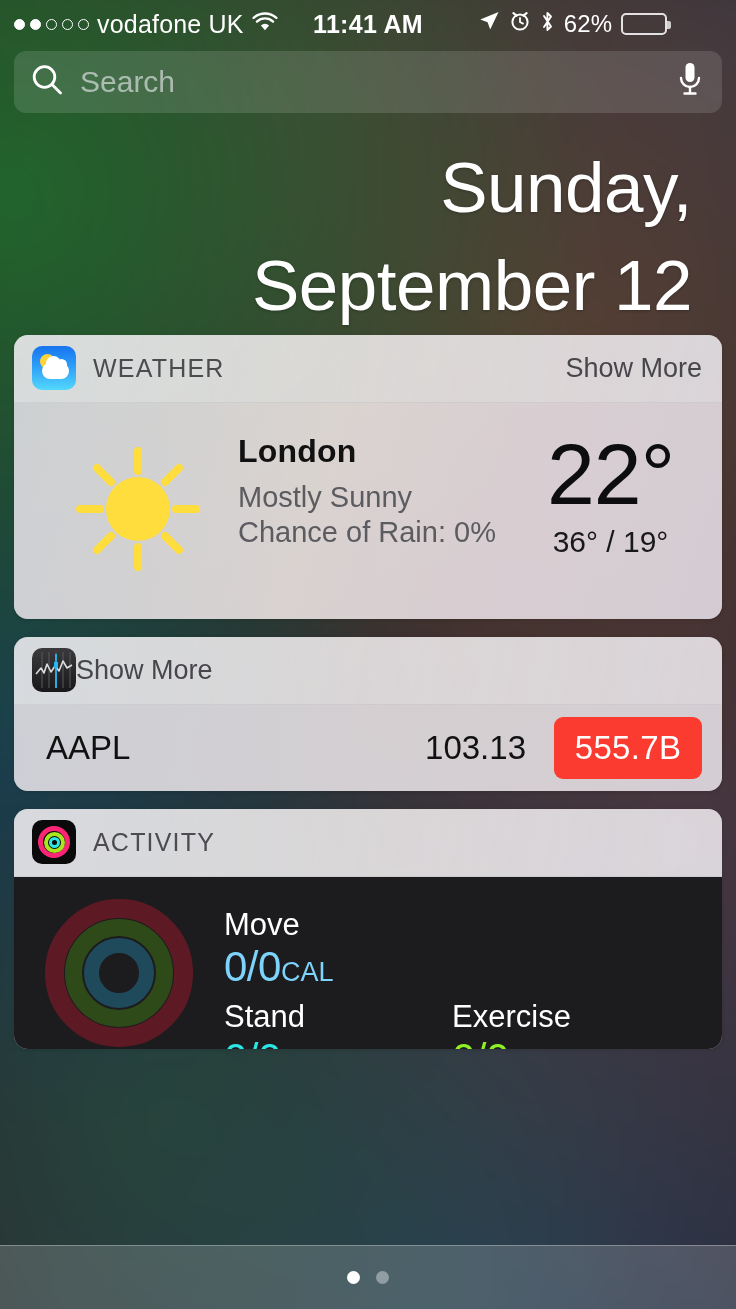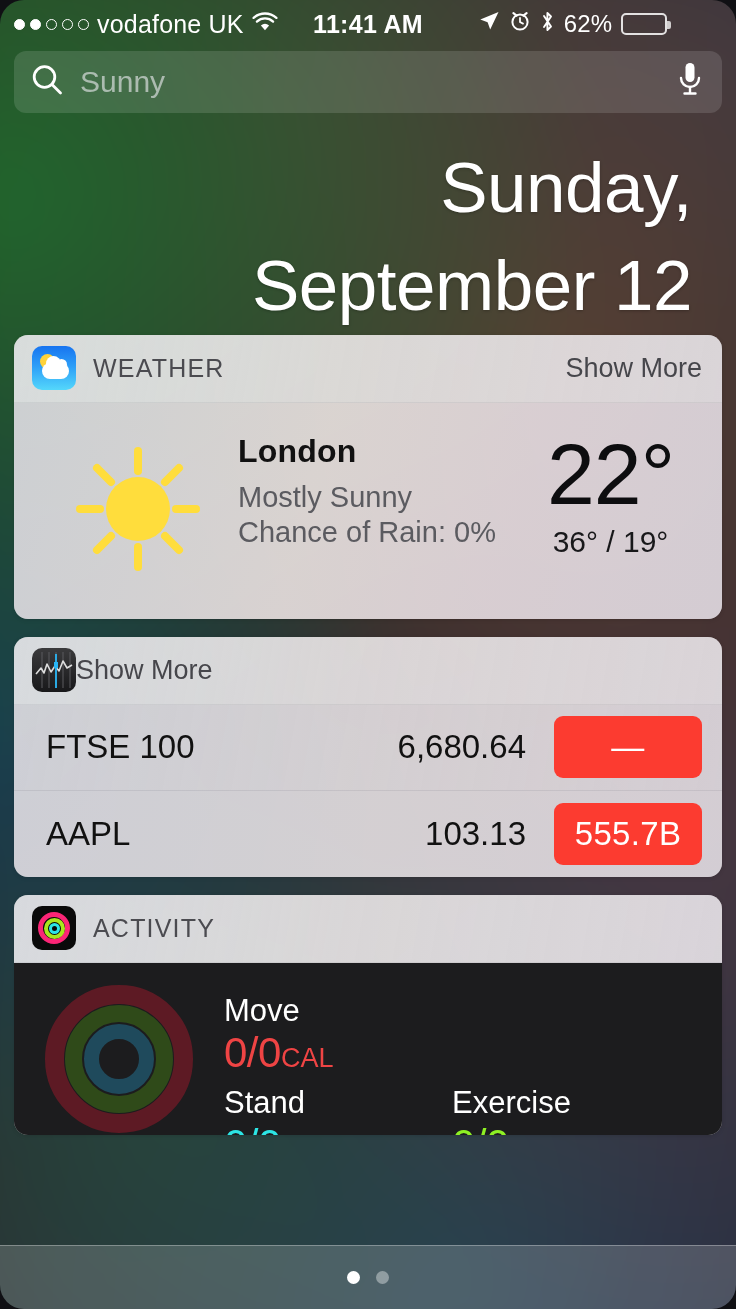--- a/index.html
+++ b/index.html
@@ -7,21 +7,20 @@
     width: 736px; height: 1309px;
     font-family: "Liberation Sans", sans-serif;
     overflow: hidden;
     background: #101014;
   }
 
   #screen {
     position: relative;
     width: 736px; height: 1309px;
     overflow: hidden;
-    border-radius: 24px;
   }
 
   
   #wallpaper {
     position: absolute; inset: -60px;
     background:
       radial-gradient(circle at 8% 18%, rgba(30,110,45,0.85) 0%, rgba(30,110,45,0) 42%),
       radial-gradient(circle at 3% 55%, rgba(22,70,95,0.75) 0%, rgba(22,70,95,0) 38%),
       radial-gradient(circle at 42% 12%, rgba(95,70,60,0.55) 0%, rgba(95,70,60,0) 45%),
       radial-gradient(circle at 72% 30%, rgba(120,80,45,0.5) 0%, rgba(120,80,45,0) 40%),
@@ -277,21 +276,21 @@
     </div>
   </div>
 
   <div id="search-bar">
     <span>
       <svg width="34" height="34" viewBox="0 0 34 34">
         <circle cx="14.5" cy="14" r="10.3" stroke="#fff" stroke-width="2.8" fill="none"></circle>
         <path d="M22 21.5 L30.5 30" stroke="#fff" stroke-width="2.8" stroke-linecap="round"></path>
       </svg>
     </span>
-    <span class="placeholder">Sunny</span>
+    <span class="placeholder">Search</span>
     <span>
       <svg width="28" height="38" viewBox="0 0 28 38">
         <rect x="9.5" y="2" width="9" height="19" rx="4.5" fill="#fff"></rect>
         <path d="M5 17 a9 9 0 0 0 18 0" stroke="#fff" stroke-width="2.4" fill="none" stroke-linecap="round"></path>
         <path d="M14 26 V32 M8.5 32.5 H19.5" stroke="#fff" stroke-width="2.4" stroke-linecap="round"></path>
       </svg>
     </span>
   </div>
 
   <div id="date-block">
@@ -345,25 +344,20 @@
           </g>
           <path d="M4 26 L9 20 L12 25 L15 16 L19 24 L23 18 L27 23 L31 13 L35 20 L40 17" stroke="#dcdcdc" stroke-width="1.6" fill="none" stroke-linejoin="round"></path>
           <path d="M24 6 V40" stroke="#29b6f6" stroke-width="1.8"></path>
           <rect x="22" y="14" width="4" height="6" fill="#29b6f6"></rect>
         </svg>
       </span>
       <span class="show-more">Show More</span>
     </div>
 
     <div class="stock-row">
-      <span class="sym">FTSE 100</span>
-      <span class="price">6,680.64</span>
-      <span class="stock-badge" style="background: rgb(252, 59, 48);">—</span>
-    </div>
-    <div class="stock-row">
       <span class="sym">AAPL</span>
       <span class="price">103.13</span>
       <span class="stock-badge" style="background: rgb(252, 59, 48);">555.7B</span>
     </div>
   </div>
 
   <div class="widget" style="margin-bottom:0;">
     <div class="widget-head">
       <span class="app-icon icon-activity">
         <span class="ring r1"></span>
@@ -373,21 +367,21 @@
       <span class="title">ACTIVITY</span>
     </div>
     <div class="activity-body">
       <div class="act-rings">
         <span class="ar ar1"></span>
         <span class="ar ar2"></span>
         <span class="ar ar3"></span>
       </div>
       <div class="act-stats">
         <div class="act-label">Move</div>
-        <div class="act-value move-val" style="color: #ef4444;"><span>0/0</span><span class="unit">CAL</span></div>
+        <div class="act-value move-val" style="color: #7dd3fc;"><span>0/0</span><span class="unit">CAL</span></div>
         <div class="act-row2">
           <div class="act-col">
             <div class="act-label">Stand</div>
             <div class="act-value stand-val" style="color: rgb(44, 229, 229);"><span>0/0</span></div>
           </div>
           <div class="act-col">
             <div class="act-label">Exercise</div>
             <div class="act-value ex-val" style="color: rgb(142, 240, 36);"><span>0/0</span></div>
           </div>
         </div>

